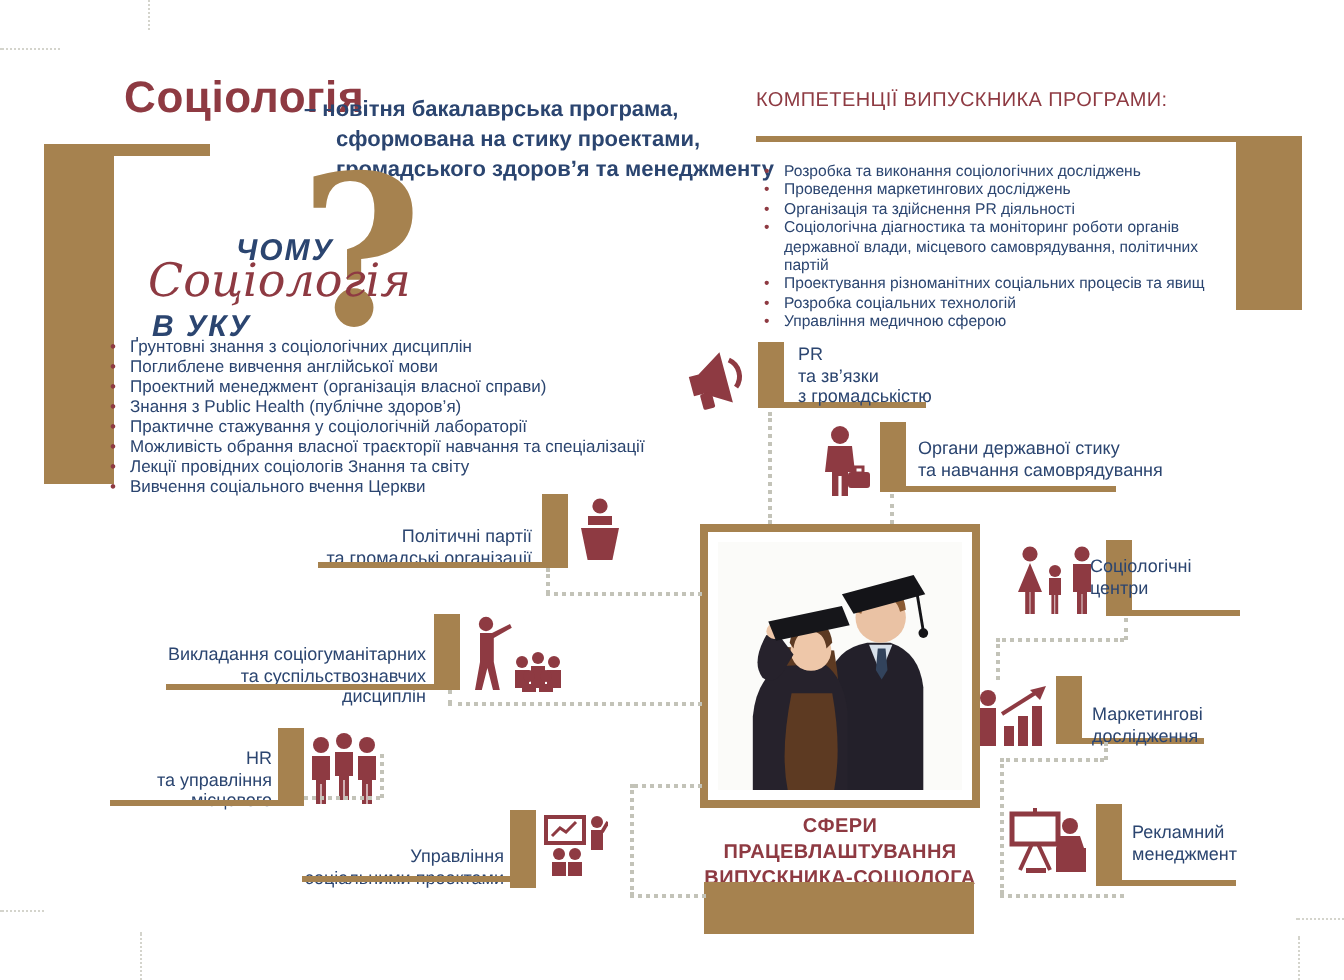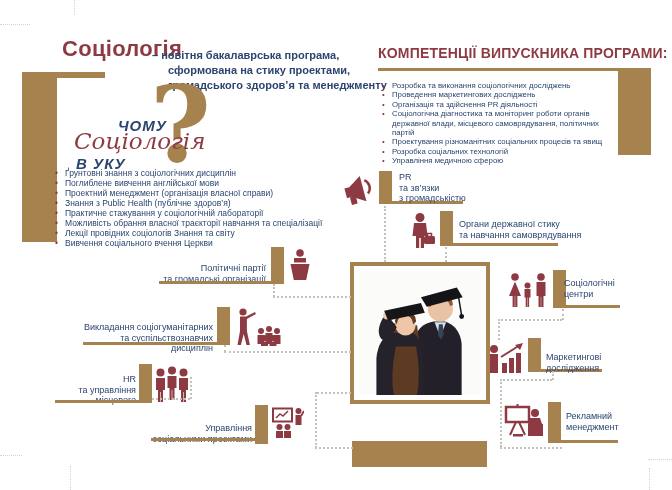--- a/index.html
+++ b/index.html
@@ -22,21 +22,21 @@
   .cv{position:absolute;width:0;border-left:1px dotted var(--crop);}
   .ch{position:absolute;height:0;border-top:1px dotted var(--crop);}
   
   .title{position:absolute;left:62px;top:36px;font-size:22px;font-weight:bold;color:var(--maroon);letter-spacing:.3px;}
   .desc{position:absolute;font-size:11px;font-weight:bold;color:var(--navy);}
   .why-word{position:absolute;font-weight:bold;color:var(--navy);font-size:15px;letter-spacing:1px;font-style:italic;}
   .why-script{position:absolute;left:74px;top:128px;font-family:"DejaVu Serif",serif;font-style:italic;
               font-size:23px;color:var(--maroon);}
   .qmark{position:absolute;left:150px;top:74px;font-family:"DejaVu Serif",serif;font-weight:bold;
          font-size:104px;line-height:1;color:var(--tan);}
-  .sec-head{position:absolute;left:378px;top:45px;font-size:14px;font-weight:bold;color:var(--maroon);letter-spacing:.2px;}
+  .sec-head{position:absolute;left:378px;top:45px;font-size:10px;font-weight:normal;color:var(--maroon);letter-spacing:.2px;}
   ul.blist{position:absolute;margin:0;padding:0;list-style:none;color:var(--navy);}
   ul.blist li{position:relative;padding-left:10px;}
   ul.blist li::before{content:"\2022";position:absolute;left:0;color:var(--maroon);}
   ul.why-list{left:55px;top:168px;width:300px;font-size:8.5px;line-height:10px;}
   ul.why-list li{white-space:nowrap;}
   ul.comp-list{left:382px;top:81px;width:240px;font-size:7.8px;line-height:9.4px;}
   .clabel{position:absolute;font-size:9px;line-height:10.5px;color:var(--navy);}
   .clabel.right-align{text-align:right;margin-top:12px;}
   .cicon{position:absolute;}
   
@@ -138,21 +138,21 @@
       <path d="M8 8.5 L2 23 h3.6 v11 h2.2 v-11 h0.4 v11 h2.2 V23 H14 z"></path>
       <circle cx="20.5" cy="12.5" r="3"></circle>
       <path d="M17.5 16 h6 v8.5 h-1.4 v9.5 h-1.5 v-9.5 h-0.4 v9.5 h-1.5 v-9.5 h-1.2 z"></path>
       <circle cx="34" cy="4" r="3.8"></circle>
       <path d="M29.5 9 h9 v14 h-2 v11 h-2.3 V24 h-0.4 v10 h-2.3 V23 h-2 z"></path>
     </g>
       </svg>
   </div>
   <div class="bar" style="left:553px;top:270px;height:38px"></div>
   <div class="hline" style="left:553px;top:305px;width:67px"></div>
-  <div class="clabel" style="left:564px;top:278px">
+  <div class="clabel" style="left:545px;top:278px">
     <div>Соціологічні</div>
     <div>центри</div>
   </div>
 
   <div class="cicon" style="left:489px;top:340px">
     <svg width="38" height="33" viewBox="0 0 38 33">
         <g fill="#8e3a42">
       <circle cx="5" cy="9" r="4"></circle>
       <path d="M1 14 h8 v19 H1 z"></path>
       <rect x="13" y="23" width="5" height="10"></rect>
@@ -298,20 +298,24 @@
         <path d="M34 54 q-5 40 1 74 h26 q5 -36 -1 -72 z" fill="#5d3a22"></path>
         <path d="M18 128 V90 q2 -20 15 -26 l22 -1 q10 7 12 25 v40 z" fill="#26222c"></path>
         <path d="M38 78 q-6 30 -2 50 h24 q4 -22 -1 -50 z" fill="#5d3a22"></path>
         <circle cx="48" cy="56" r="10.5" fill="#eec7a9"></circle>
         <path d="M37 52 q2 -11 11 -11 q10 0 11 11 l-3 3 q-1 -9 -8.5 -9 q-7.5 0 -8.5 9 z" fill="#5d3a22"></path>
         <path d="M25 48 q-8 14 -2 22 q5 4 10 -2 l6 -10 -6 -8 z" fill="#26222c"></path>
         <circle cx="29" cy="46" r="4" fill="#eec7a9"></circle>
         <polygon points="26,41 64,33 68,43 30,51" fill="#16161a"></polygon>
       </g>
     </svg>
+  </div>
+  <div class="center-caption">
+    <div>СФЕРИ ПРАЦЕВЛАШТУВАННЯ</div>
+    <div>ВИПУСКНИКА-СОЦІОЛОГА</div>
   </div>
   <div class="block" style="left:352px;top:441px;width:135px;height:26px"></div>
 
   <div class="dv" style="left:384px;top:206px;height:56px"></div>
   <div class="dv" style="left:445px;top:247px;height:15px"></div>
   <div class="dv" style="left:562px;top:309px;height:11px"></div>
   <div class="dh" style="left:498px;top:319px;width:64px"></div>
   <div class="dv" style="left:498px;top:319px;height:21px"></div>
   <div class="dv" style="left:552px;top:371px;height:9px"></div>
   <div class="dh" style="left:500px;top:379px;width:52px"></div>

